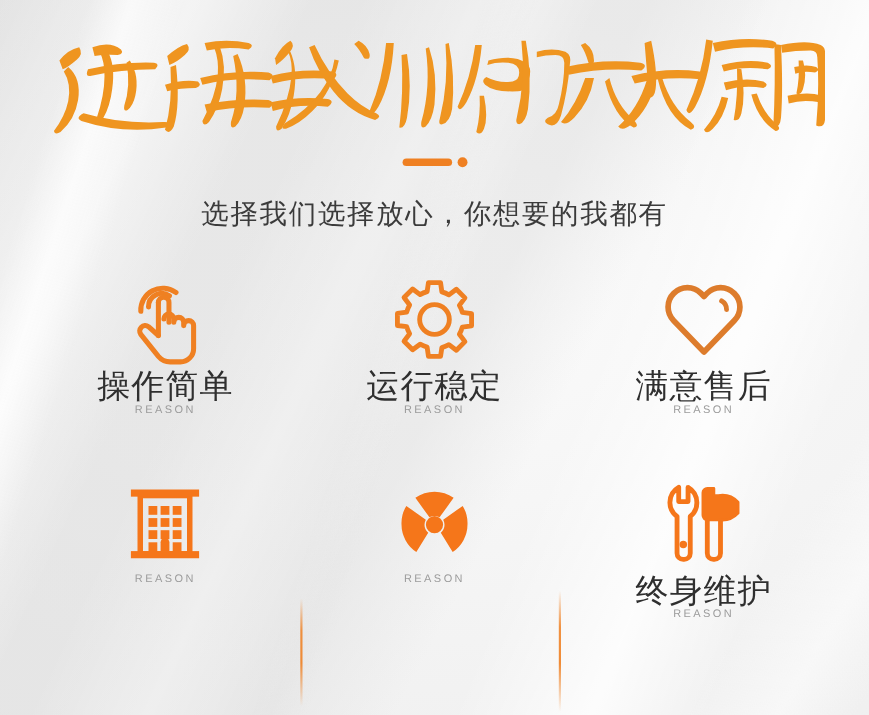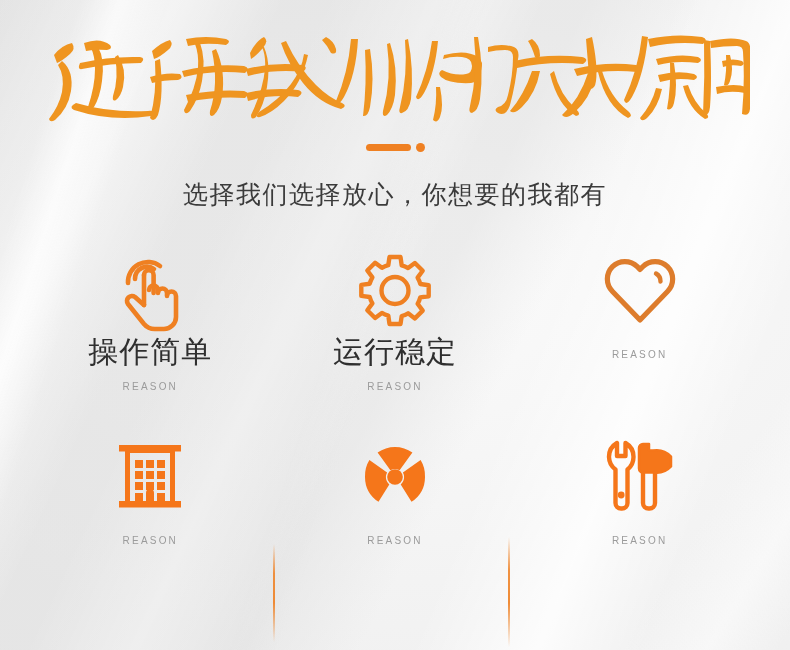--- a/index.html
+++ b/index.html
@@ -71,21 +71,21 @@
   .icon-box {
     height:88px; width:100%;
     display:flex; align-items:center; justify-content:center;
   }
   .cell-label {
     font-size:30px; color:#2f2f2f; letter-spacing:1px;
     line-height:1; margin-top:2px;
   }
   .cell-sub {
     font-size:10px; color:#9b9b9b; letter-spacing:2.2px;
-    margin-top:14px; font-family:"Liberation Sans",sans-serif;
+    font-family:"Liberation Sans",sans-serif;
   }
 
   
   .vsep {
     position:absolute; width:2px; z-index:3;
     background:linear-gradient(to bottom,
         rgba(239,128,34,0) 0%,
         rgba(239,128,34,.85) 30%,
         rgba(239,128,34,.9) 60%,
         rgba(239,128,34,0) 100%);
@@ -210,20 +210,21 @@
       <div class="cell-sub">REASON</div>
     </div>
 
     <div class="cell">
       <div class="icon-box">
         <svg width="84" height="84" viewBox="0 0 84 84" fill="none" stroke="#dd7c2c" stroke-width="5.2" stroke-linecap="round" stroke-linejoin="round">
           <path d="M42 71 L14.5 42.5 a17.5 17.5 0 0 1 0-24.8 a17.5 17.5 0 0 1 24.8 0 L42 20.5 l2.7-2.8 a17.5 17.5 0 0 1 24.8 0 a17.5 17.5 0 0 1 0 24.8 z"></path>
           <path d="M58 24.5 a9 9 0 0 1 4.5 8" stroke-width="4.4"></path>
         </svg>
       </div>
+      <div class="cell-label">满意售后</div>
       <div class="cell-sub">REASON</div>
     </div>
 
     <div class="cell">
       <div class="icon-box">
         <svg width="84" height="84" viewBox="0 0 84 84" fill="none" stroke="#f5761a">
           <rect x="19.5" y="15.5" width="45" height="53" stroke-width="5"></rect>
           <rect x="11" y="10" width="62" height="6.5" fill="#f5761a" stroke="none"></rect>
           <rect x="11" y="66" width="62" height="6.5" fill="#f5761a" stroke="none"></rect>
           <g fill="#f5761a" stroke="none">
@@ -262,17 +263,18 @@
         <svg width="90" height="84" viewBox="0 0 90 84" fill="none" stroke="#f5761a" stroke-width="4.4" stroke-linejoin="round">
 
           <path d="M22 8 v13 h8.5 V8 a16 16 0 0 1 8 14 a16 16 0 0 1-6 12.5 V68 a5.5 5.5 0 0 1-5.5 5.5 h-1 A5.5 5.5 0 0 1 20.5 68 V34.5 A16 16 0 0 1 14 22 A16 16 0 0 1 22 8 z"></path>
           <circle cx="26.2" cy="60" r="3.4" fill="#f5761a" stroke="none"></circle>
 
           <path d="M60 27 v41 a5.5 5.5 0 0 1-5.5 5.5 h-1 A5.5 5.5 0 0 1 48 68 V27 z"></path>
 
           <path d="M48 9 h6 v6.5 h4 a20 20 0 0 1 18 6 v10 a20 20 0 0 1-18 6 H48 a4 4 0 0 1-4-4 V13 a4 4 0 0 1 4-4 z" fill="#f5761a" stroke="#f5761a" stroke-width="2.5"></path>
         </svg>
       </div>
+      <div class="cell-label">终身维护</div>
       <div class="cell-sub">REASON</div>
     </div>
 
   </div>
 </div>
 
 </body></html>

